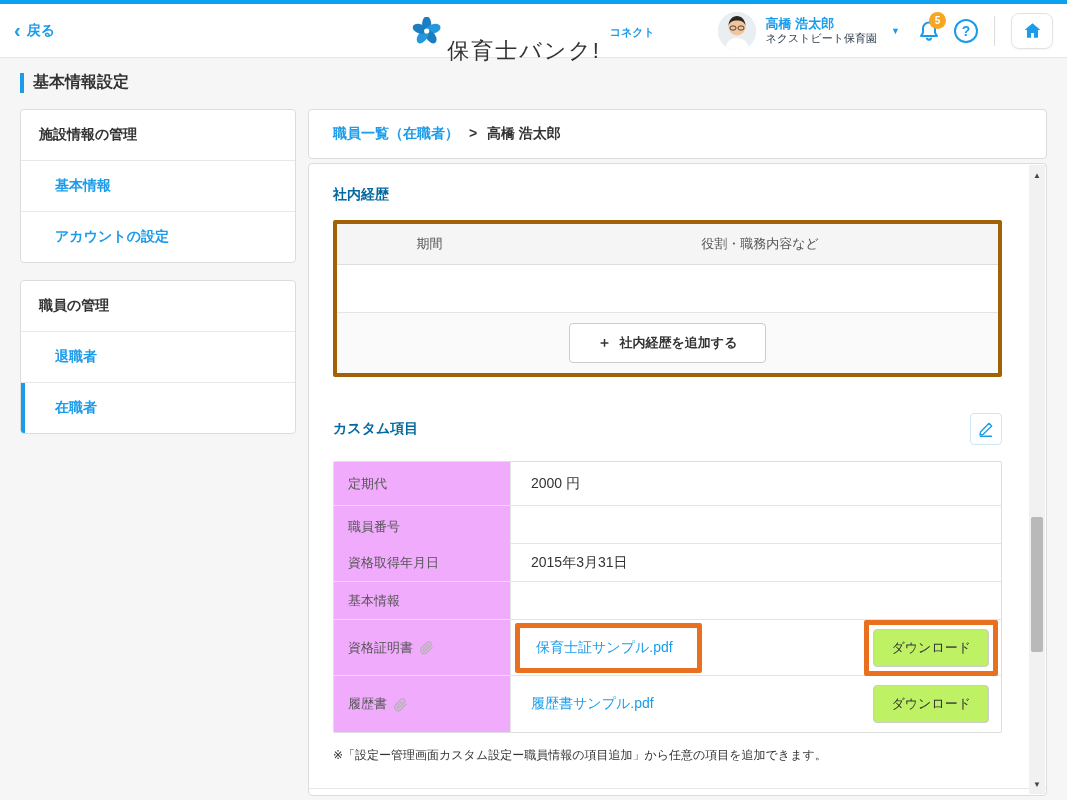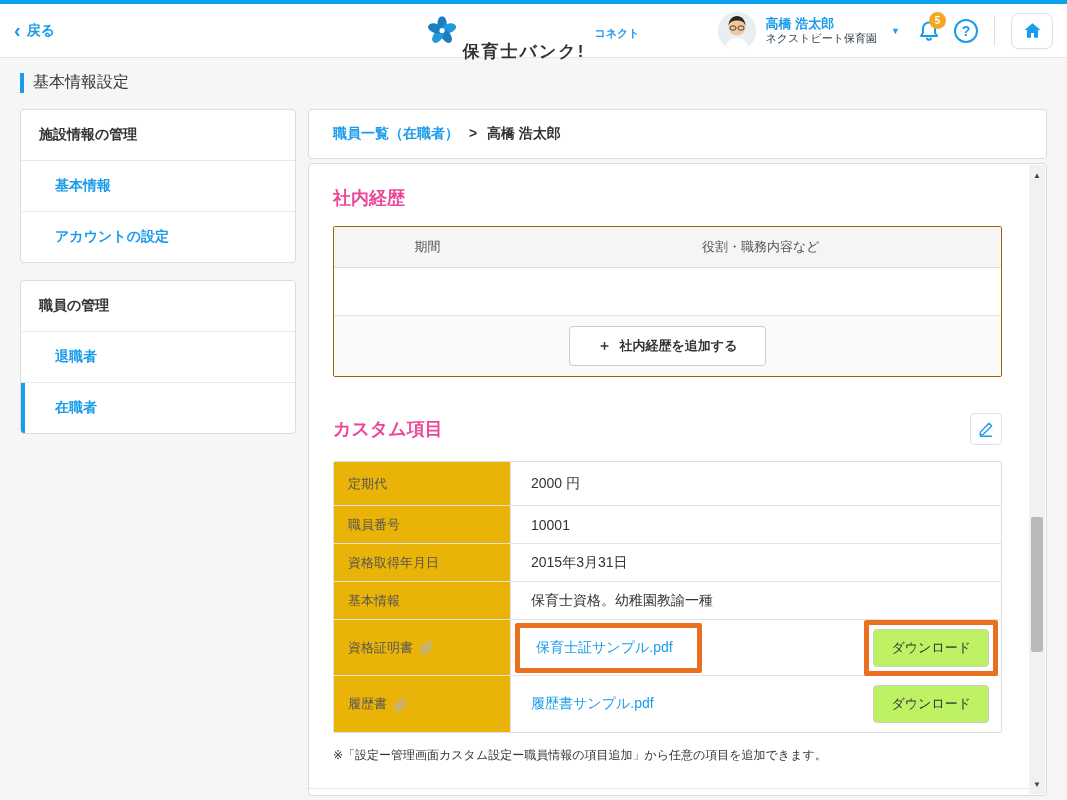--- a/index.html
+++ b/index.html
@@ -10,21 +10,21 @@
   }
   .topstrip { height:4px; background:#0aa2ef; }
   
   .header {
     height:54px; background:#fff; border-bottom:1px solid #e6e6e6;
     display:flex; align-items:center; padding:0 14px; position:relative;
   }
   .back-link { display:flex; align-items:center; gap:6px; color:#1a9ceb; font-size:14px; font-weight:bold; cursor:pointer; }
   .back-chev { font-size:20px; line-height:1; font-weight:bold; transform:translateY(-1px); }
   .logo { position:absolute; left:50%; top:50%; transform:translate(-50%,-50%); display:flex; align-items:center; gap:7px; }
-  .logo-text { font-size:17px; font-weight:bold; color:#333; letter-spacing:2px;margin-top:40px; }
+  .logo-text { font-size:22px; font-weight:normal; color:#333; letter-spacing:2px;margin-top:40px; }
   .logo-sub { font-size:11px; font-weight:bold; color:#1a9ceb; margin-left:2px; transform:translateY(2px); }
   .header-right { margin-left:auto; display:flex; align-items:center; gap:10px; }
   .avatar { width:38px; height:38px; border-radius:50%; overflow:hidden; background:#dde8f0; flex:0 0 auto; }
   .user-block { line-height:1.25; }
   .user-name { color:#1a9ceb; font-size:13px; font-weight:bold; }
   .user-org { color:#2b3a4a; font-size:11px; }
   .caret { color:#1a9ceb; font-size:9px; margin:0 4px; cursor:pointer; }
   .bell-wrap { position:relative; width:30px; height:30px; display:flex; align-items:center; justify-content:center; cursor:pointer; }
   .badge {
     position:absolute; top:-4px; right:-2px; min-width:17px; height:17px; border-radius:50%;
@@ -38,21 +38,21 @@
   .vdiv { width:1px; height:30px; background:#ddd; margin:0 6px; }
   .home-btn {
     width:42px; height:36px; border:1px solid #e2e2e2; border-radius:8px; background:#fff;
     display:flex; align-items:center; justify-content:center; cursor:pointer;
     box-shadow:0 1px 2px rgba(0,0,0,.04);
   }
   
   .page { padding:14px 20px 0 20px; }
   .page-title { display:flex; align-items:center; gap:9px; margin-bottom:16px; }
   .title-bar { width:4px; height:20px; background:#1a9ceb; }
-  .page-title h1 { font-size:16px; font-weight:normal; color:#333; }
+  .page-title h1 { font-size:16px; font-weight:bold; color:#333; }
   .layout { display:flex; gap:12px; align-items:flex-start; }
   
   .sidebar { width:276px; flex:0 0 auto; }
   .side-card { background:#fff; border:1px solid #dcdcdc; border-radius:4px; margin-bottom:17px; overflow:hidden; }
   .side-header { padding:16px 18px; font-size:14px; font-weight:bold; color:#333; border-bottom:1px solid #e8e8e8; }
   .side-item { position:relative; padding:16px 18px 16px 34px; font-size:14px; font-weight:bold; color:#1a9ceb; border-bottom:1px solid #e8e8e8; cursor:pointer; }
   .side-item:last-child { border-bottom:none; }
   .side-item.active::before { content:""; position:absolute; left:0; top:0; bottom:0; width:4px; background:#1a9ceb; }
   
   .main-col { flex:1; min-width:0; }
@@ -61,44 +61,44 @@
   .crumb-sep { color:#333; font-weight:bold; margin:0 6px; }
   .crumb-cur { color:#333; font-weight:bold; }
   .main-card {
     position:relative; background:#fff; border:1px solid #dcdcdc; border-radius:4px;
     height:633px; overflow:hidden; padding:22px 44px 0 24px;
   }
   .scrollbar { position:absolute; top:1px; bottom:1px; right:1px; width:16px; background:#f1f1f1; }
   .scroll-arrow { position:absolute; left:0; width:16px; height:16px; display:flex; align-items:center; justify-content:center; font-size:8px; color:#444; cursor:pointer; }
   .scroll-arrow.up { top:2px; } .scroll-arrow.down { bottom:2px; }
   .scroll-thumb { position:absolute; left:2px; width:12px; top:352px; height:135px; background:#b9b9b9; border-radius:2px; cursor:pointer; }
-  .sec-title { font-size:18px; font-weight:bold; color:#ec4899; }
-  
-  .career-table { border:1px solid #a16207; border-radius:2px; margin-top:16px; }
+  .sec-title { font-size:14px; font-weight:bold; color:#0369a1; }
+  
+  .career-table { border:4px solid #a16207; border-radius:2px; margin-top:16px; }
   .ct-head { display:flex; background:#f5f5f6; border-bottom:1px solid #ddd; }
   .ct-head div { padding:11px 8px; font-size:13px; color:#555; text-align:center; }
   .ct-col1 { width:28%; } .ct-col2 { width:72%; }
   .ct-empty { height:48px; background:#fff; border-bottom:1px solid #e4e4e4; }
   .ct-footer { background:#fafafa; padding:10px 0; display:flex; justify-content:center; }
   .add-btn {
     background:#fff; border:1px solid #ccc; border-radius:4px; padding:10px 28px;
     font-size:13px; font-weight:bold; color:#333; cursor:pointer; display:flex; align-items:center; gap:8px;
   }
   .plus { font-weight:bold; font-size:14px; color:#333; }
   
   .custom-head { display:flex; align-items:center; justify-content:space-between; margin-top:36px; }
   .edit-btn {
     width:32px; height:32px; background:#fff; border:1px solid #cfe4f5; border-radius:4px;
     display:flex; align-items:center; justify-content:center; cursor:pointer;
   }
   .custom-table { border:1px solid #ddd; border-radius:2px; margin-top:16px; }
   .cu-row { display:flex; border-bottom:1px solid #e4e4e4; align-items:stretch; }
   .cu-row:last-child { border-bottom:none; }
   .cu-label {
-    width:177px; flex:0 0 auto; background:#eab308; border-right:1px solid #e4e4e4;
+    width:177px; flex:0 0 auto; background:#f0abfc; border-right:1px solid #e4e4e4;
     padding:12px 14px; font-size:13px; color:#555; display:flex; align-items:center; gap:6px;
   }
   .cu-value { flex:1; padding:12px 20px; font-size:14px; color:#333; display:flex; align-items:center; }
   .cu-row.file-row { height:56px; }
   .cu-row.file-row .cu-value { justify-content:space-between; padding-right:12px; }
   .file-link { color:#1a9ceb; font-size:14px; cursor:pointer; }
   .dl-btn {
     background:#bef264; border:1px solid #ccc; border-radius:4px; padding:9px 17px;
     font-size:13px; color:#333; cursor:pointer; white-space:nowrap;
   }
@@ -230,31 +230,30 @@
               </svg>
             </span>
           </div>
         </div>
 
         <div class="custom-table">
           <div class="cu-row" style="height:44px;">
             <div class="cu-label">定期代</div>
             <div class="cu-value">2000 円</div>
           </div>
-          <div class="cu-row" style="height:38px;">
+          <div class="cu-row" style="height:38px;flex-direction:column;">
             <div class="cu-label">職員番号</div>
             <div class="cu-value">10001</div>
           </div>
           <div class="cu-row" style="height:38px;">
             <div class="cu-label">資格取得年月日</div>
             <div class="cu-value">2015年3月31日</div>
           </div>
           <div class="cu-row" style="height:38px;">
             <div class="cu-label">基本情報</div>
-            <div class="cu-value">保育士資格。幼稚園教諭一種</div>
           </div>
 
           <div class="cu-row file-row">
             <div class="cu-label">
               <span>資格証明書</span>
               <span class="icon">
                 <svg width="15" height="15" viewBox="0 0 24 24" fill="none" stroke="#b3b3b3" stroke-width="2" stroke-linecap="round" stroke-linejoin="round">
                   <path d="M21 11.5l-8.8 8.8a5.5 5.5 0 0 1-7.8-7.8L13.2 3.7a3.7 3.7 0 0 1 5.2 5.2l-8.8 8.8a1.85 1.85 0 0 1-2.6-2.6l8.1-8.1"></path>
                 </svg>
               </span>

